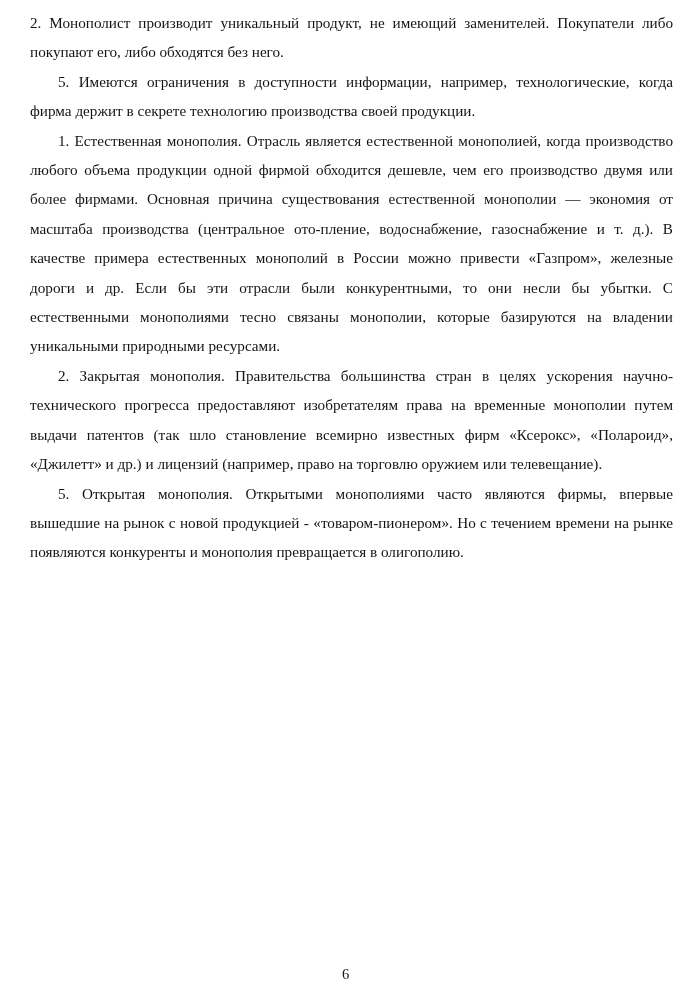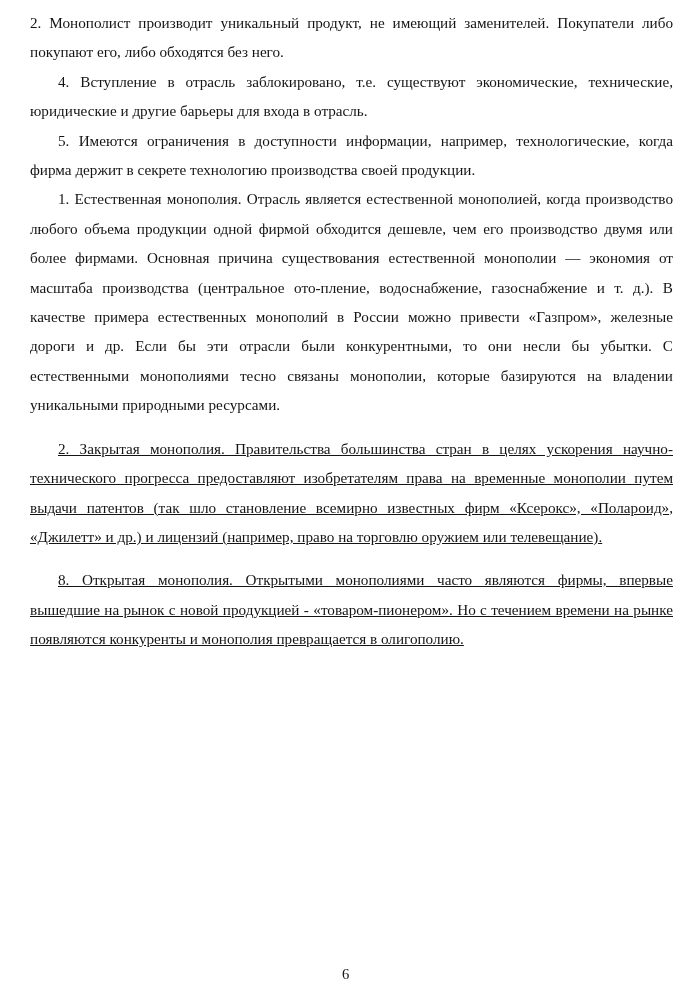--- a/index.html
+++ b/index.html
@@ -31,22 +31,21 @@
     text-align: justify;
     text-justify: inter-word;
     text-indent: 0;
     hyphens: manual;
     color: #141414;
   }
   p.para.indent {
     text-indent: 28px;
   }
   p.gap-before {
-    margin-top: 14px;
-    text-decoration: underline;
+    margin-top: 0;
   }
   .page-number {
     position: absolute;
     left: 0;
     right: 0;
     bottom: 18px;
     text-align: center;
     font-size: 14.5px;
     line-height: 16px;
     color: #141414;
@@ -55,27 +54,26 @@
 </style>
 </head>
 <body>
 
 <div class="page">
   <div class="doc-body">
 
     <p class="para">2. Монополист производит уникальный продукт, не имеющий заменителей. Покупатели либо покупают его, либо обходятся без него.</p>
 
 
-    <p class="para indent">4. Вступление в отрасль заблокировано, т.е. существуют экономические, технические, юридические и другие барьеры для входа в отрасль.</p>
 
     <p class="para indent">5. Имеются ограничения в доступности информации, например, технологические, когда фирма держит в секрете технологию производства своей продукции.</p>
 
 
     <p class="para indent">1. Естественная монополия. Отрасль является естественной монополией, когда производство любого объема продукции одной фирмой обходится дешевле, чем его производство двумя или более фирмами. Основная причина существования естественной монополии — экономия от масштаба производства (центральное ото-пление, водоснабжение, газоснабжение и т. д.). В качестве примера естественных монополий в России можно привести «Газпром», железные дороги и др. Если бы эти отрасли были конкурентными, то они несли бы убытки. С естественными монополиями тесно связаны монополии, которые базируются на владении уникальными природными ресурсами.</p>
 
     <p class="para indent gap-before">2. Закрытая монополия. Правительства большинства стран в целях ускорения научно-технического прогресса предоставляют изобретателям права на временные монополии путем выдачи патентов (так шло становление всемирно известных фирм «Ксерокс», «Полароид», «Джилетт» и др.) и лицензий (например, право на торговлю оружием или телевещание).</p>
 
-    <p class="para indent gap-before">8. Открытая монополия. Открытыми монополиями часто являются фирмы, впервые вышедшие на рынок с новой продукцией - «товаром-пионером». Но с течением времени на рынке появляются конкуренты и монополия превращается в олигополию.</p>
+    <p class="para indent gap-before">5. Открытая монополия. Открытыми монополиями часто являются фирмы, впервые вышедшие на рынок с новой продукцией - «товаром-пионером». Но с течением времени на рынке появляются конкуренты и монополия превращается в олигополию.</p>
 
   </div>
 
   <div class="page-number">6</div>
 </div>
 
 </body></html>

